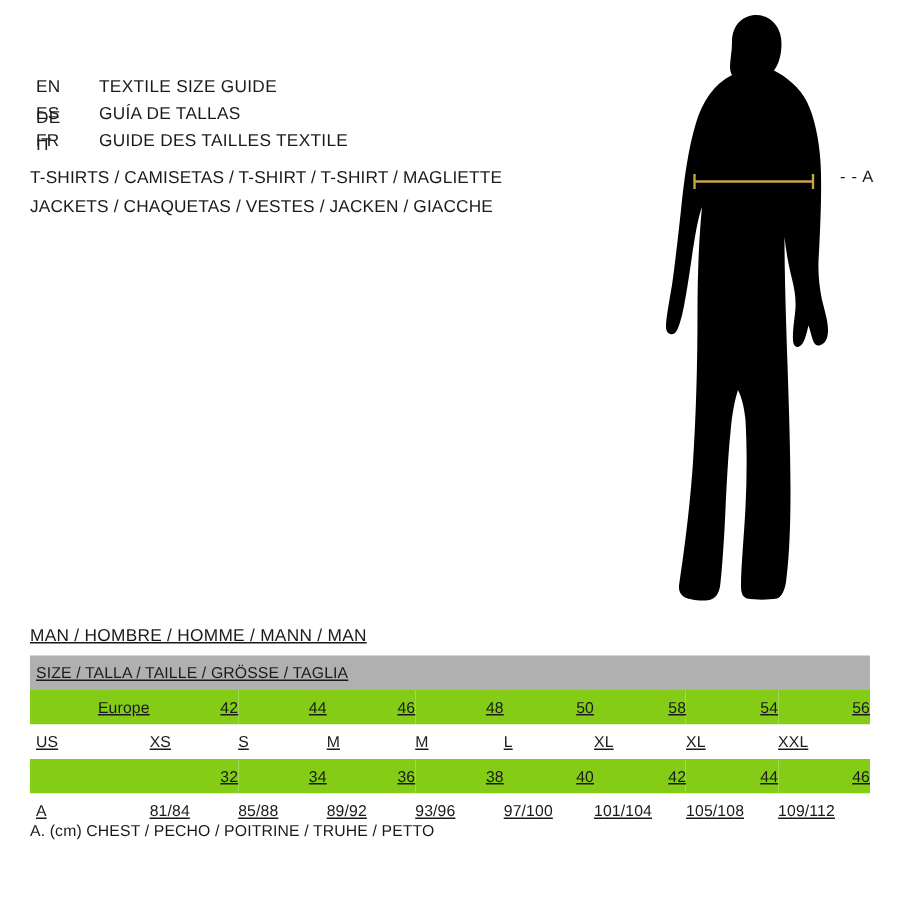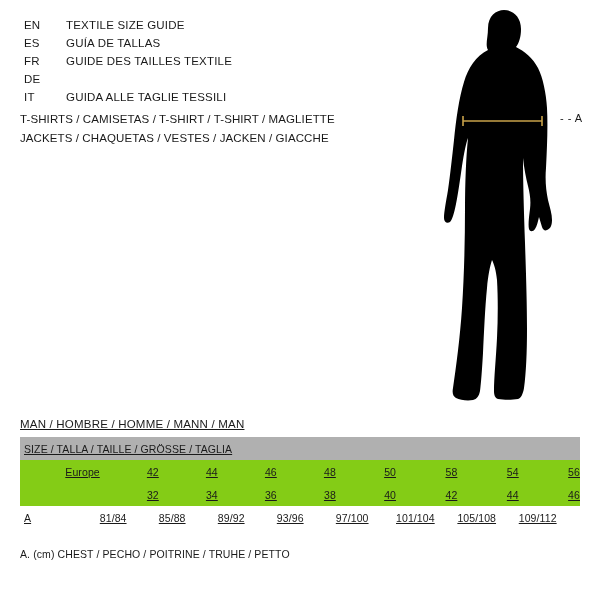--- a/index.html
+++ b/index.html
@@ -36,20 +36,21 @@
   }
   .lang-code {
     width: 42px;
     font-size: 11.5px;
     letter-spacing: 0.2px;
   }
   .lang-text {
     font-size: 11.5px;
     letter-spacing: 0.2px;
     white-space: nowrap;
+    margin-top: 33px;
   }
 
   
   .cat-block {
     position: absolute;
     left: 20px;
     top: 110px;
     width: 400px;
   }
   .cat-line {
@@ -145,21 +146,20 @@
     </div>
     <div class="lang-row">
       <div class="lang-code">FR</div>
       <div class="lang-text">GUIDE DES TAILLES TEXTILE</div>
     </div>
     <div class="lang-row">
       <div class="lang-code">DE</div>
     </div>
     <div class="lang-row">
       <div class="lang-code">IT</div>
-      <div class="lang-text">GUIDA ALLE TAGLIE TESSILI</div>
     </div>
   </div>
 
   <div class="cat-block">
     <div class="cat-line">T-SHIRTS / CAMISETAS / T-SHIRT / T-SHIRT / MAGLIETTE</div>
     <div class="cat-line">JACKETS / CHAQUETAS / VESTES / JACKEN / GIACCHE</div>
   </div>
 
   <div class="figure-wrap">
     <svg class="figure-svg" width="200" height="400" viewBox="0 0 200 400">
@@ -227,20 +227,31 @@
           <td class="c0">Europe</td>
           <td class="cell">42</td>
           <td class="cell">44</td>
           <td class="cell">46</td>
           <td class="cell">48</td>
           <td class="cell">50</td>
           <td class="cell">58</td>
           <td class="cell">54</td>
           <td class="cell">56</td>
         </tr>
+        <tr class="plain">
+          <td class="c0">US</td>
+          <td class="cell">XS</td>
+          <td class="cell">S</td>
+          <td class="cell">M</td>
+          <td class="cell">M</td>
+          <td class="cell">L</td>
+          <td class="cell">XL</td>
+          <td class="cell">XL</td>
+          <td class="cell">XXL</td>
+        </tr>
         <tr class="shade">
           <td class="c0"></td>
           <td class="cell">32</td>
           <td class="cell">34</td>
           <td class="cell">36</td>
           <td class="cell">38</td>
           <td class="cell">40</td>
           <td class="cell">42</td>
           <td class="cell">44</td>
           <td class="cell">46</td>

